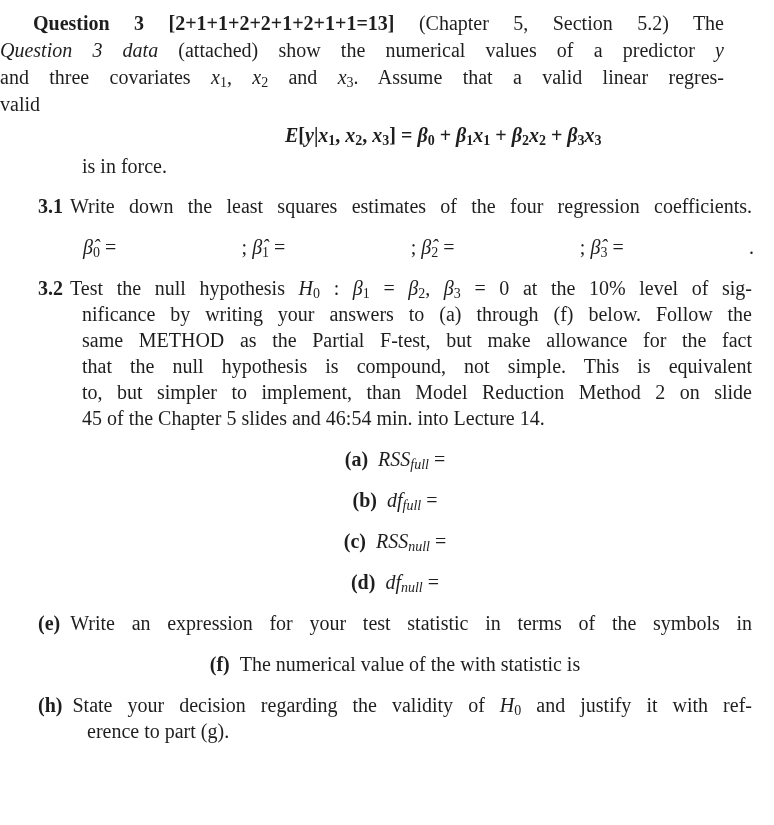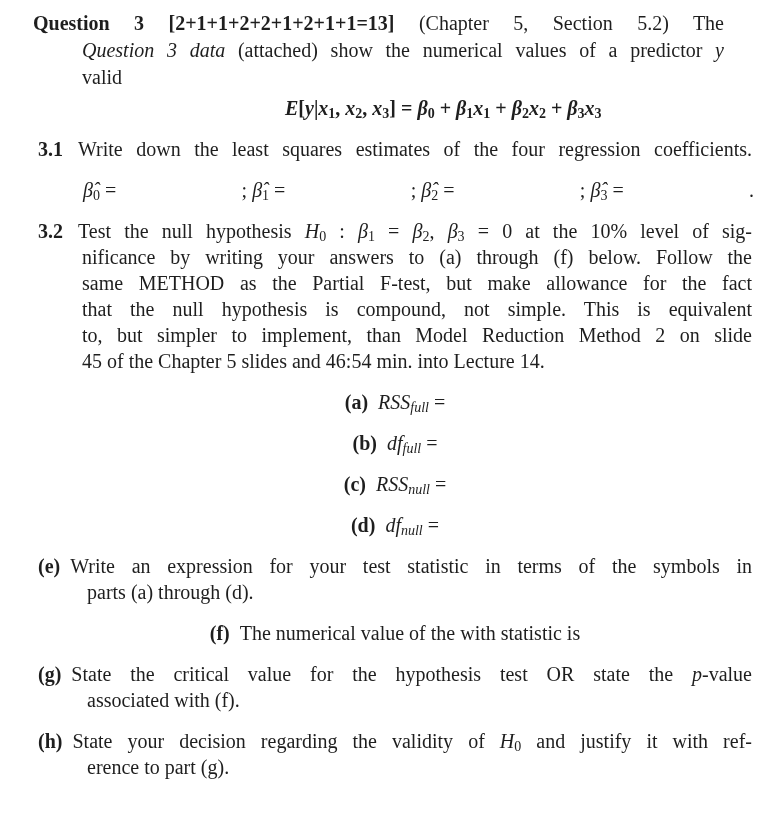--- a/index.html
+++ b/index.html
@@ -14,32 +14,32 @@
     overflow:hidden;
   }
   .line{line-height:27px;}
   .j{text-align:justify;text-align-last:justify;}
   .seg.b{font-weight:700;}
   .seg.i{font-style:italic;}
   sub.seg{font-size:70%;line-height:0;vertical-align:-0.2em;}
 
   
   .heading{padding-top:10px;}
-  .heading .line{margin-left:82px;margin-right:50px;}
+  .heading .line{margin-right:50px;}
   .heading .line.first{margin-left:33px;}
 
   
   .equation{margin:2px 0 0 285px;line-height:30px;height:30px;font-weight:bold;}
 
   .inforce{margin:3px 0 0 82px;}
 
   
   .sec{margin-top:13px;}
   .secline{margin-left:38px;margin-right:22px;}
-  .seclabel{font-weight:700;margin-right:15px;}
+  .seclabel{font-weight:700;margin-right:7px;}
   .sec32 .line{line-height:26px;}
   .sec32 .cont{margin-left:82px;margin-right:22px;}
 
   
   .beta-row{
     display:flex;
     justify-content:space-between;
     align-items:baseline;
     margin:12px 20px 0 83px;
     line-height:30px;height:30px;gap:48px;
@@ -53,25 +53,27 @@
   .itemcont{margin-left:87px;margin-right:22px;}
 </style>
 </head>
 <body>
 
 <div class="page" style="background: rgb(255, 255, 255); color: rgb(30, 30, 30);">
 
   <div class="heading">
     <div class="line first j"><span class="seg b">Question 3 [2+1+1+2+2+1+2+1+1=13]</span><span class="seg r"> (Chapter 5, Section 5.2) The</span></div>
     <div class="line j"><span class="seg i">Question 3 data</span><span class="seg r"> (attached) show the numerical values of a predictor </span><span class="seg i">y</span></div>
+    <div class="line j"><span class="seg r">and three covariates </span><span class="seg i">x</span><sub class="seg r">1</sub><span class="seg r">, </span><span class="seg i">x</span><sub class="seg r">2</sub><span class="seg r"> and </span><span class="seg i">x</span><sub class="seg r">3</sub><span class="seg r">. Assume that a valid linear regres-</span></div>
     <div class="line"><span class="seg r">valid</span></div>
   </div>
 
   <div class="equation"><span class="seg i">E</span><span class="seg r">[</span><span class="seg i">y</span><span class="seg r">|</span><span class="seg i">x</span><sub class="seg r">1</sub><span class="seg r">, </span><span class="seg i">x</span><sub class="seg r">2</sub><span class="seg r">, </span><span class="seg i">x</span><sub class="seg r">3</sub><span class="seg r">] = </span><span class="seg i">β</span><sub class="seg r">0</sub><span class="seg r"> + </span><span class="seg i">β</span><sub class="seg r">1</sub><span class="seg i">x</span><sub class="seg r">1</sub><span class="seg r"> + </span><span class="seg i">β</span><sub class="seg r">2</sub><span class="seg i">x</span><sub class="seg r">2</sub><span class="seg r"> + </span><span class="seg i">β</span><sub class="seg r">3</sub><span class="seg i">x</span><sub class="seg r">3</sub></div>
 
+  <div class="line inforce"><span class="seg r">is in force.</span></div>
 
   <div class="sec sec31">
     <div class="line secline j">
       <span class="seg b seclabel">3.1</span><span><span class="seg r">Write down the least squares estimates of the four regression coefficients.</span></span>
     </div>
   </div>
 
   <div class="beta-row">
     <span><span class="seg i">β̂</span><sub class="seg r">0</sub><span class="seg r"> =</span></span>
     <span><span class="seg r">; </span><span class="seg i">β̂</span><sub class="seg r">1</sub><span class="seg r"> =</span></span>
@@ -112,35 +114,28 @@
   <div class="item">
     <div class="line itemline">
       <span class="seg b itemlabel">(d)</span><span><span class="seg i">df</span><sub class="seg i">null</sub><span class="seg r"> =</span></span>
     </div>
   </div>
 
   <div class="item">
     <div class="line itemline j">
       <span class="seg b itemlabel">(e)</span><span><span class="seg r">Write an expression for your test statistic in terms of the symbols in</span></span>
     </div>
-    <div class="line itemcont"><span class="seg r">parts (a) through (d).</span></div>
   </div>
 
   <div class="item">
     <div class="line itemline">
       <span class="seg b itemlabel">(f)</span><span><span class="seg r">The numerical value of the with statistic is</span></span>
     </div>
   </div>
 
-  <div class="item">
-    <div class="line itemline j">
-      <span class="seg b itemlabel">(g)</span><span><span class="seg r">State the critical value for the hypothesis test OR state the </span><span class="seg i">p</span><span class="seg r">-value</span></span>
-    </div>
-    <div class="line itemcont"><span class="seg r">associated with (f).</span></div>
-  </div>
 
   <div class="item">
     <div class="line itemline j">
       <span class="seg b itemlabel">(h)</span><span><span class="seg r">State your decision regarding the validity of </span><span class="seg i">H</span><sub class="seg r">0</sub><span class="seg r"> and justify it with ref-</span></span>
     </div>
     <div class="line itemcont"><span class="seg r">erence to part (g).</span></div>
   </div>
 
 </div>
 

